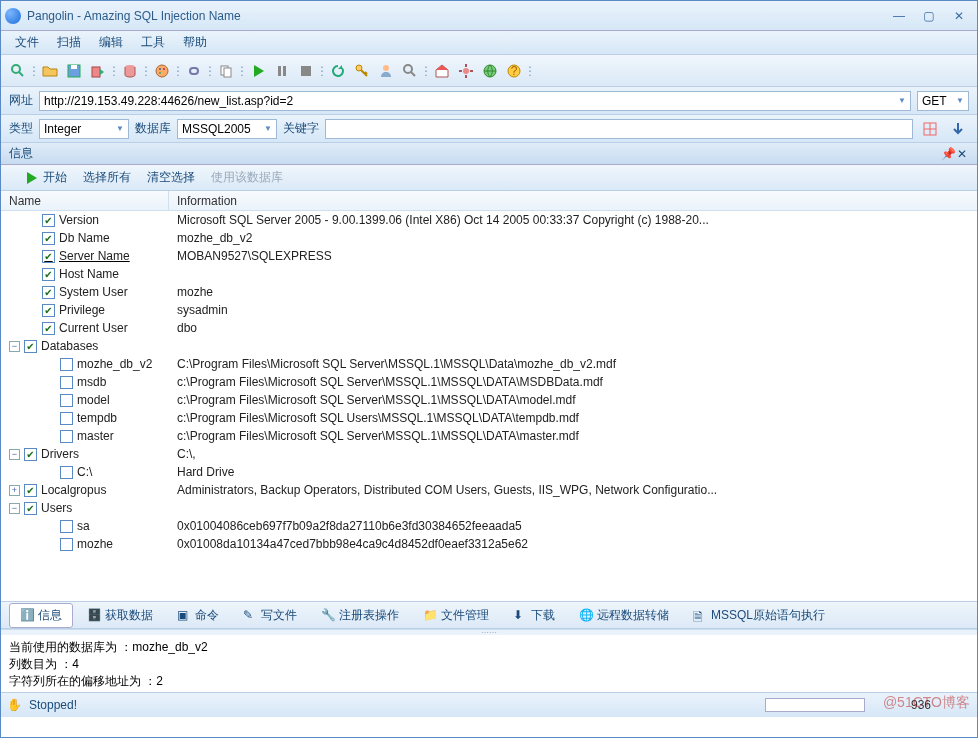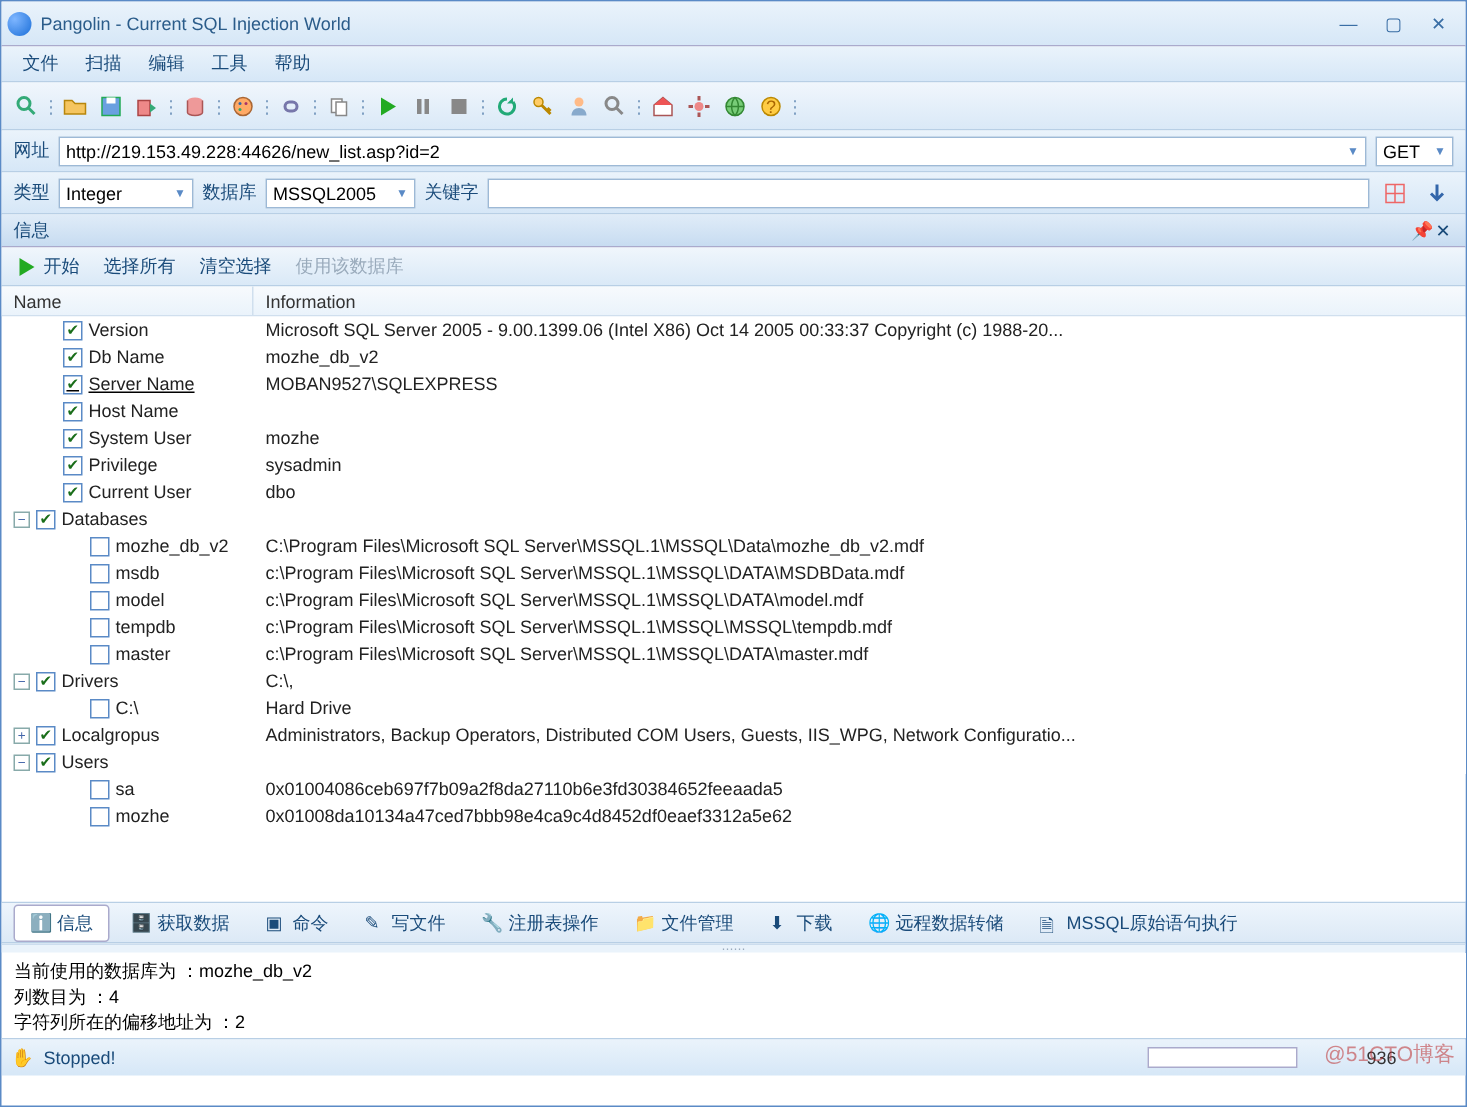--- a/index.html
+++ b/index.html
@@ -14,21 +14,21 @@
 .tbtn { width: 22px; height: 22px; display: flex; align-items: center; justify-content: center; cursor: pointer; border-radius: 2px; }
 .tsep { width: 6px; height: 22px; display: flex; align-items: center; justify-content: center; color: #7a9cc0; }
 .url-row, .type-row { height: 28px; background: linear-gradient(#eaf3fb, #d6e7f7); display: flex; align-items: center; padding: 3px 8px; gap: 6px; border-bottom: 1px solid #b8cfe5; }
 .lbl { color: #1a4b7a; white-space: nowrap; }
 .combo, .txt { height: 20px; border: 1px solid #9db9d6; background: #fff; padding: 0 4px; }
 .combo { display: flex; align-items: center; justify-content: space-between; cursor: pointer; }
 .combo .arrow { color: #5a8ac6; font-size: 8px; margin-left: 4px; }
 .info-header { height: 22px; background: linear-gradient(#e0ecf8, #c7dcf1); display: flex; align-items: center; padding: 0 8px; color: #1a4b7a; border-bottom: 1px solid #aac; }
 .info-header .spacer { flex: 1; }
 .info-header .pin { width: 14px; cursor: pointer; text-align: center; }
-.info-toolbar { height: 26px; background: linear-gradient(#f0f6fc, #dae9f7); display: flex; align-items: center; padding: 0 8px; gap: 16px; border-bottom: 1px solid #b8cfe5; }
+.info-toolbar { height: 26px; background: linear-gradient(#f0f6fc, #dae9f7); display: flex; align-items: center; padding: 0 22px; gap: 16px; border-bottom: 1px solid #b8cfe5; }
 .info-tbtn { display: flex; align-items: center; gap: 4px; color: #1a4b7a; cursor: pointer; }
 .info-tbtn.disabled { color: #9ab; cursor: default; }
 .tree-header { height: 20px; background: linear-gradient(#f7fafd, #eaf3fb); display: flex; border-bottom: 1px solid #d0dfee; }
 .th-name { width: 168px; padding-left: 8px; border-right: 1px solid #d0dfee; display: flex; align-items: center; color: #333; }
 .th-info { flex: 1; padding-left: 8px; display: flex; align-items: center; color: #333; }
 .tree-body { height: 390px; overflow-y: auto; background: #fff; position: relative; }
 .tree-row { height: 18px; display: flex; align-items: center; }
 .tree-cell-name { width: 168px; display: flex; align-items: center; }
 .tree-cell-info { flex: 1; padding-left: 8px; color: #222; white-space: nowrap; overflow: hidden; text-overflow: ellipsis; }
 .expander { width: 11px; height: 11px; border: 1px solid #8aa; display: flex; align-items: center; justify-content: center; font-size: 9px; line-height: 1; color: #46a; cursor: pointer; margin-right: 4px; background: #fff; }
@@ -47,21 +47,21 @@
 .progress { width: 100px; height: 14px; border: 1px solid #aac; background: #fff; margin-left: auto; }
 .status-num { padding: 0 40px; color: #333; }
 .watermark { position: fixed; right: 8px; bottom: 26px; color: #b91c1c; font-size: 14px; opacity: 0.5; }
 .ico { width: 16px; height: 16px; }
 </style>
 </head>
 <body>
 
 <div class="titlebar">
   <div class="app-icon"></div>
-  <div class="title">Pangolin - Current SQL Injection World</div>
+  <div class="title">Pangolin - Amazing SQL Injection Name</div>
   <div class="win-btn">—</div>
   <div class="win-btn">▢</div>
   <div class="win-btn">✕</div>
 </div>
 
 <div class="menubar">
   <div class="menu-item">文件</div>
   <div class="menu-item">扫描</div>
   <div class="menu-item">编辑</div>
   <div class="menu-item">工具</div>
@@ -349,21 +349,21 @@
         <span class="node-label">model</span>
       </div>
       <div class="tree-cell-info">c:\Program Files\Microsoft SQL Server\MSSQL.1\MSSQL\DATA\model.mdf</div>
     </div>
     <div class="tree-row">
       <div class="tree-cell-name" style="padding-left: 44px;">
         <div class="expander empty"></div>
         <div class="chk"></div>
         <span class="node-label">tempdb</span>
       </div>
-      <div class="tree-cell-info">c:\Program Files\Microsoft SQL Server\MSSQL.1\MSSQL\MSSQL\tempdb.mdf</div>
+      <div class="tree-cell-info">c:\Program Files\Microsoft SQL Users\MSSQL.1\MSSQL\DATA\tempdb.mdf</div>
     </div>
     <div class="tree-row">
       <div class="tree-cell-name" style="padding-left: 44px;">
         <div class="expander empty"></div>
         <div class="chk"></div>
         <span class="node-label">master</span>
       </div>
       <div class="tree-cell-info">c:\Program Files\Microsoft SQL Server\MSSQL.1\MSSQL\DATA\master.mdf</div>
     </div>
     <div class="tree-row">

